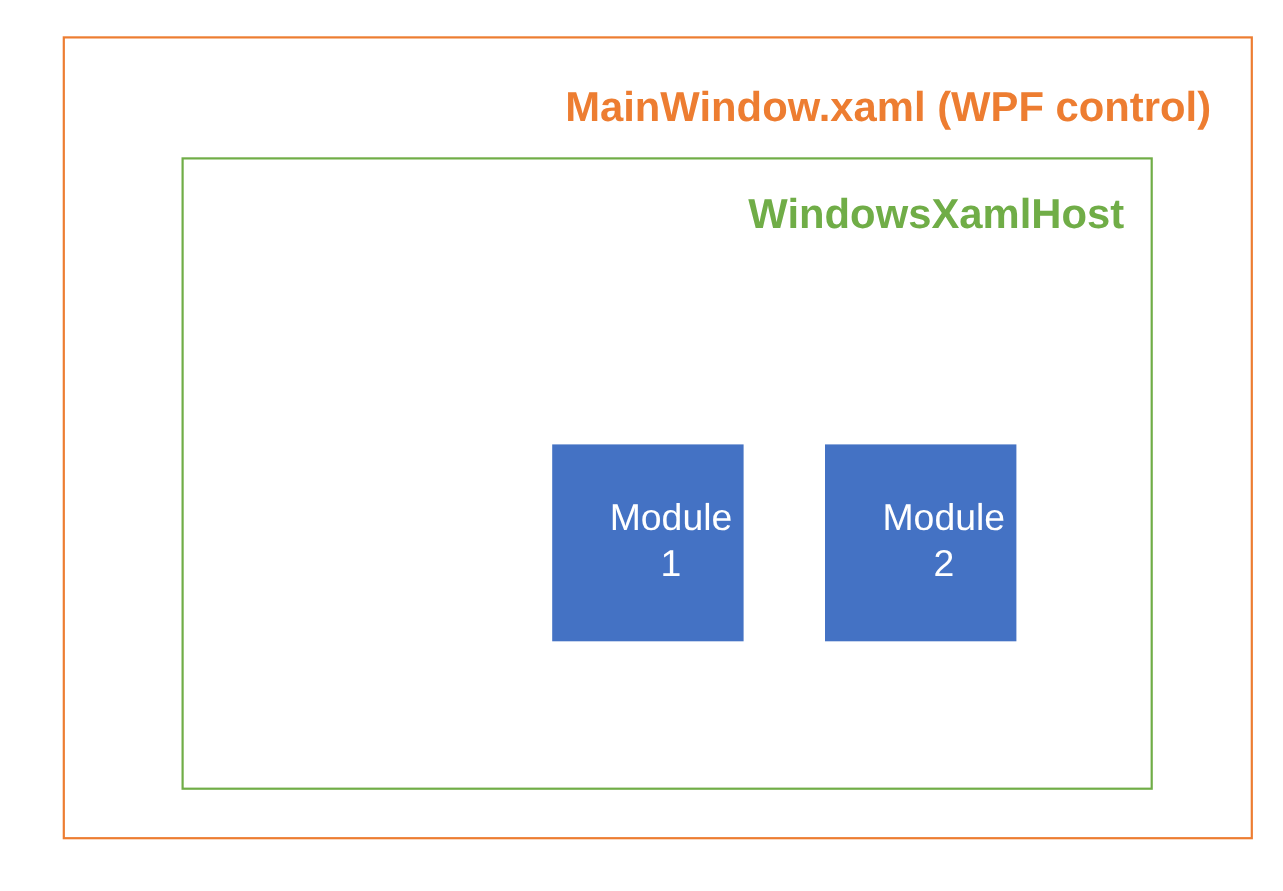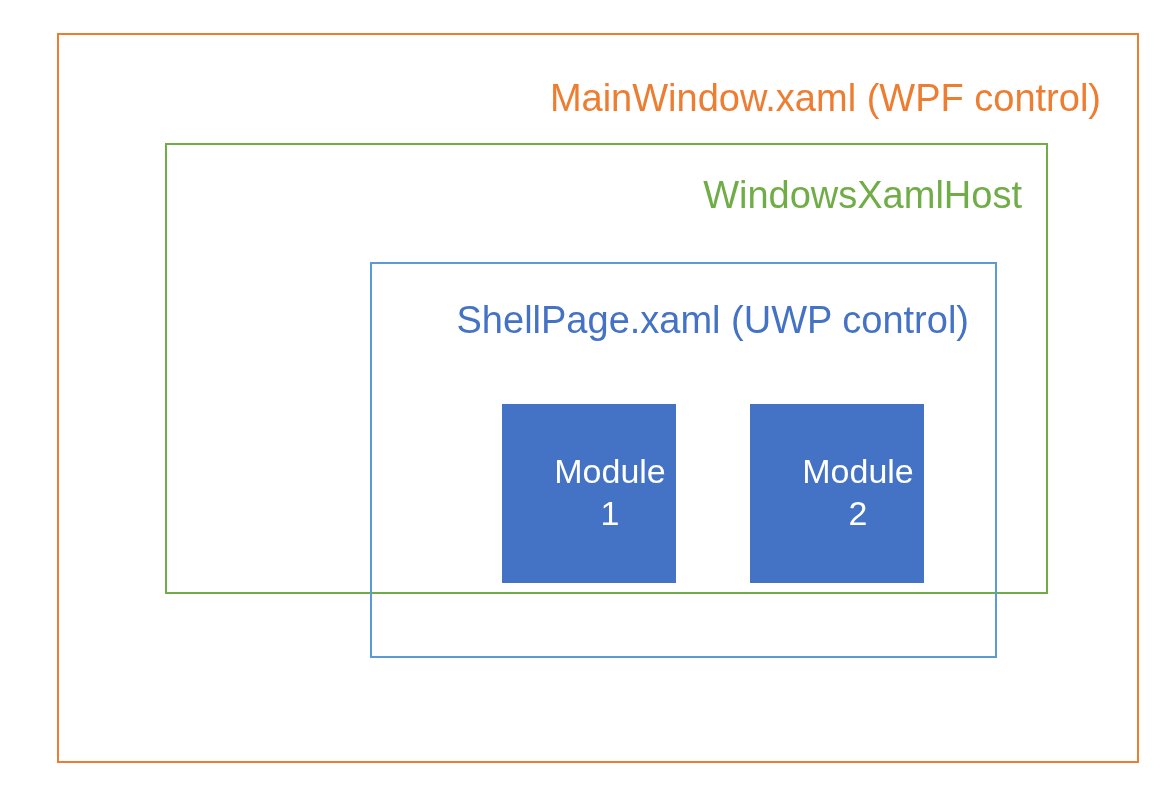--- a/index.html
+++ b/index.html
@@ -29,37 +29,37 @@
     left: 57px;
     top: 33px;
     width: 1082px;
     height: 730px;
     border: 2px solid #ED7D31;
   }
   .layer-mid {
     left: 165px;
     top: 143px;
     width: 883px;
-    height: 451px;
+    height: 575px;
     border: 2px solid #70AD47;
   }
   .layer-inner {
     left: 370px;
     top: 262px;
     width: 627px;
     height: 396px;
     border: 2px solid #5B9BD5;
   }
 
   
   .caption {
     position: absolute;
     font-size: 38px;
     line-height: 46px;
-    font-weight: 400;
+    font-weight: 700;
     white-space: nowrap;
     text-align: right;
   }
   .caption-outer {
     right: 36px;
     top: 40px;
     color: #ED7D31;
   }
   .caption-mid {
     right: 24px;
@@ -103,23 +103,20 @@
 <div id="canvas">
 
   <div class="layer layer-outer">
     <div class="caption caption-outer">MainWindow.xaml (WPF control)</div>
   </div>
 
   <div class="layer layer-mid">
     <div class="caption caption-mid">WindowsXamlHost</div>
   </div>
 
-  <div class="layer layer-inner">
-    <div class="caption caption-inner">ShellPage.xaml (UWP control)</div>
-  </div>
 
   <div class="module module-1">
     <div class="module-label">Module</div>
     <div class="module-label">1</div>
   </div>
 
   <div class="module module-2">
     <div class="module-label">Module</div>
     <div class="module-label">2</div>
   </div>

